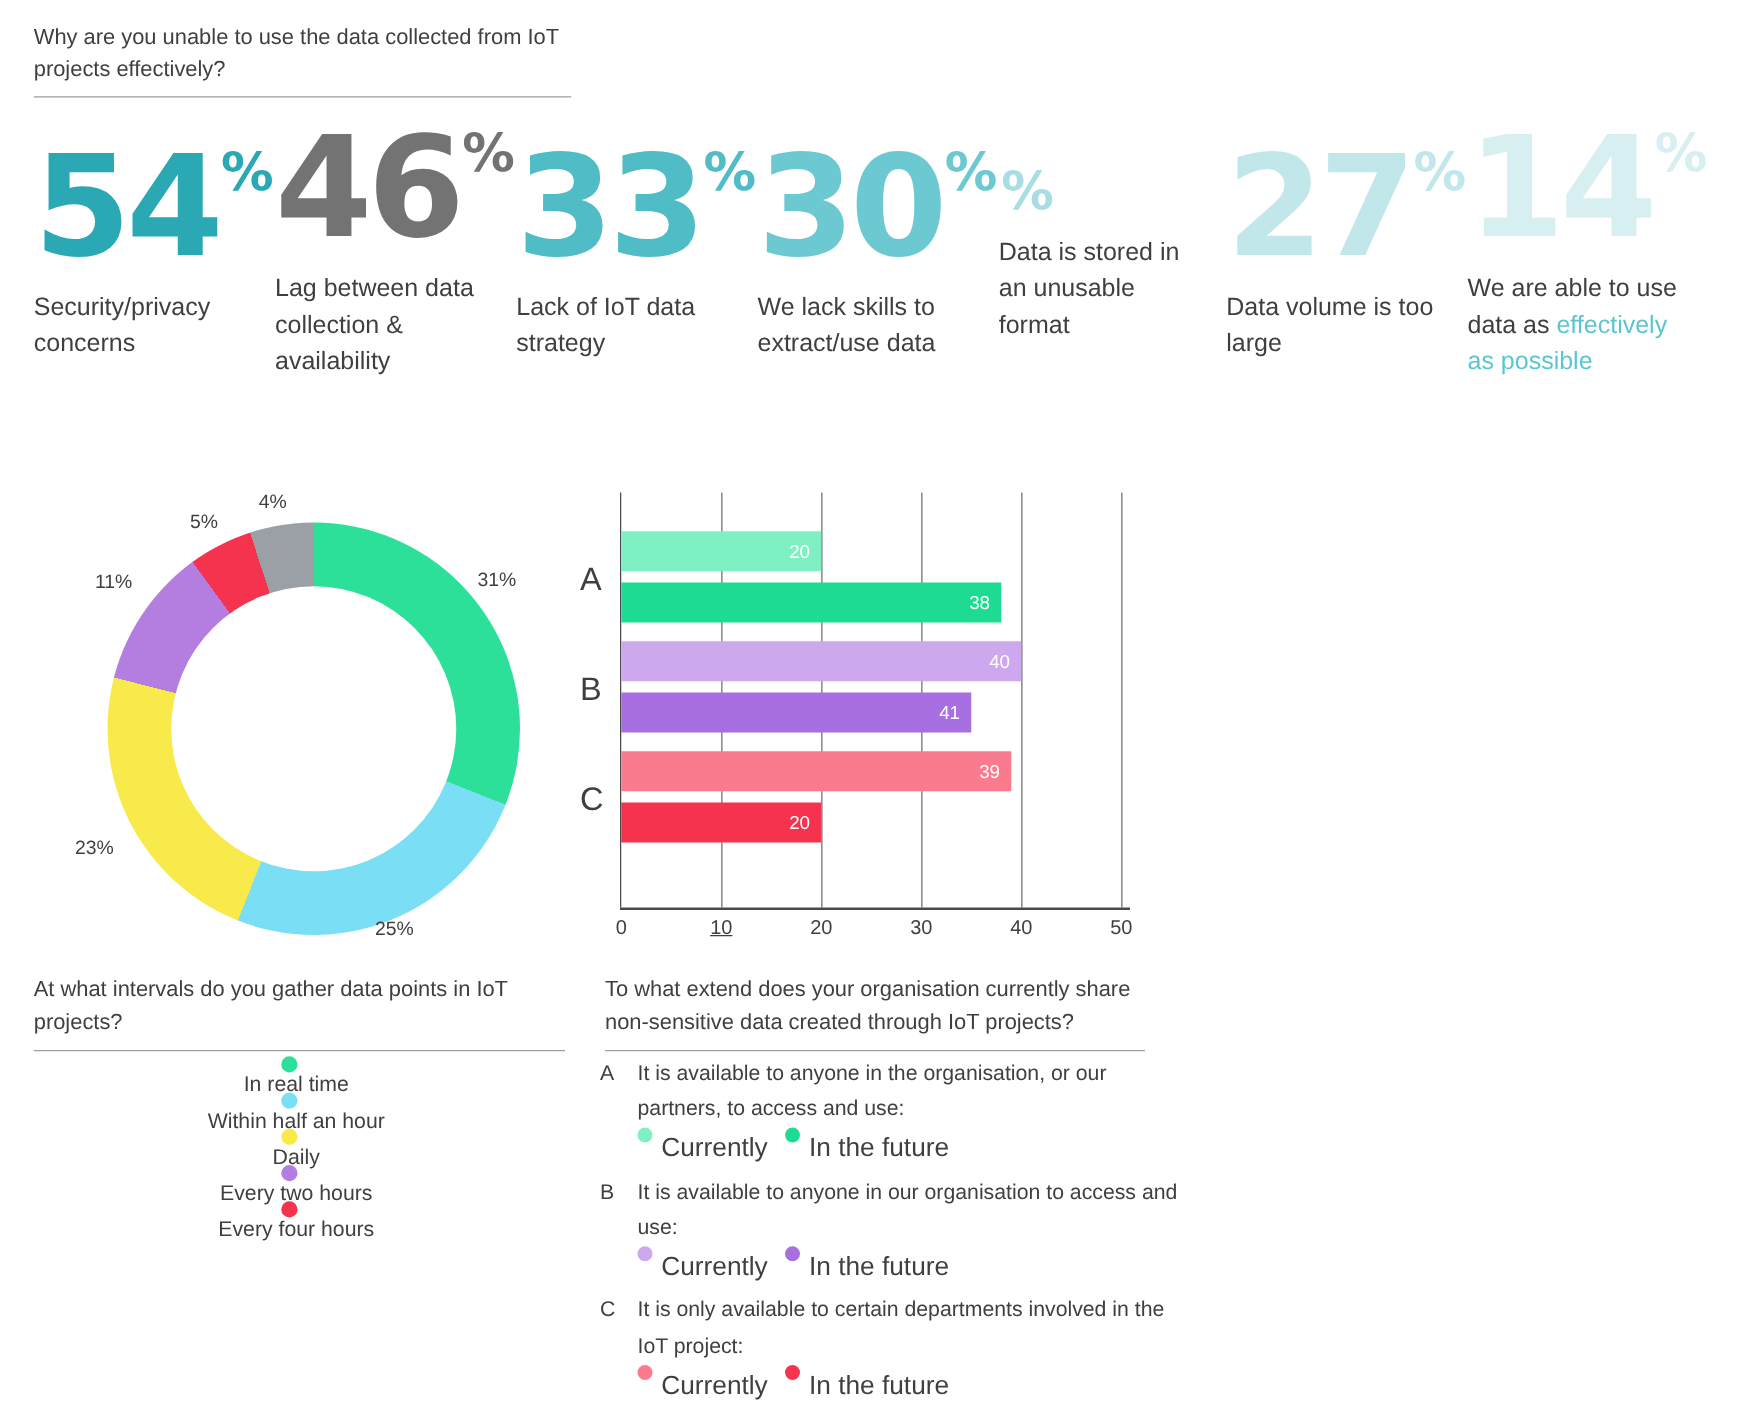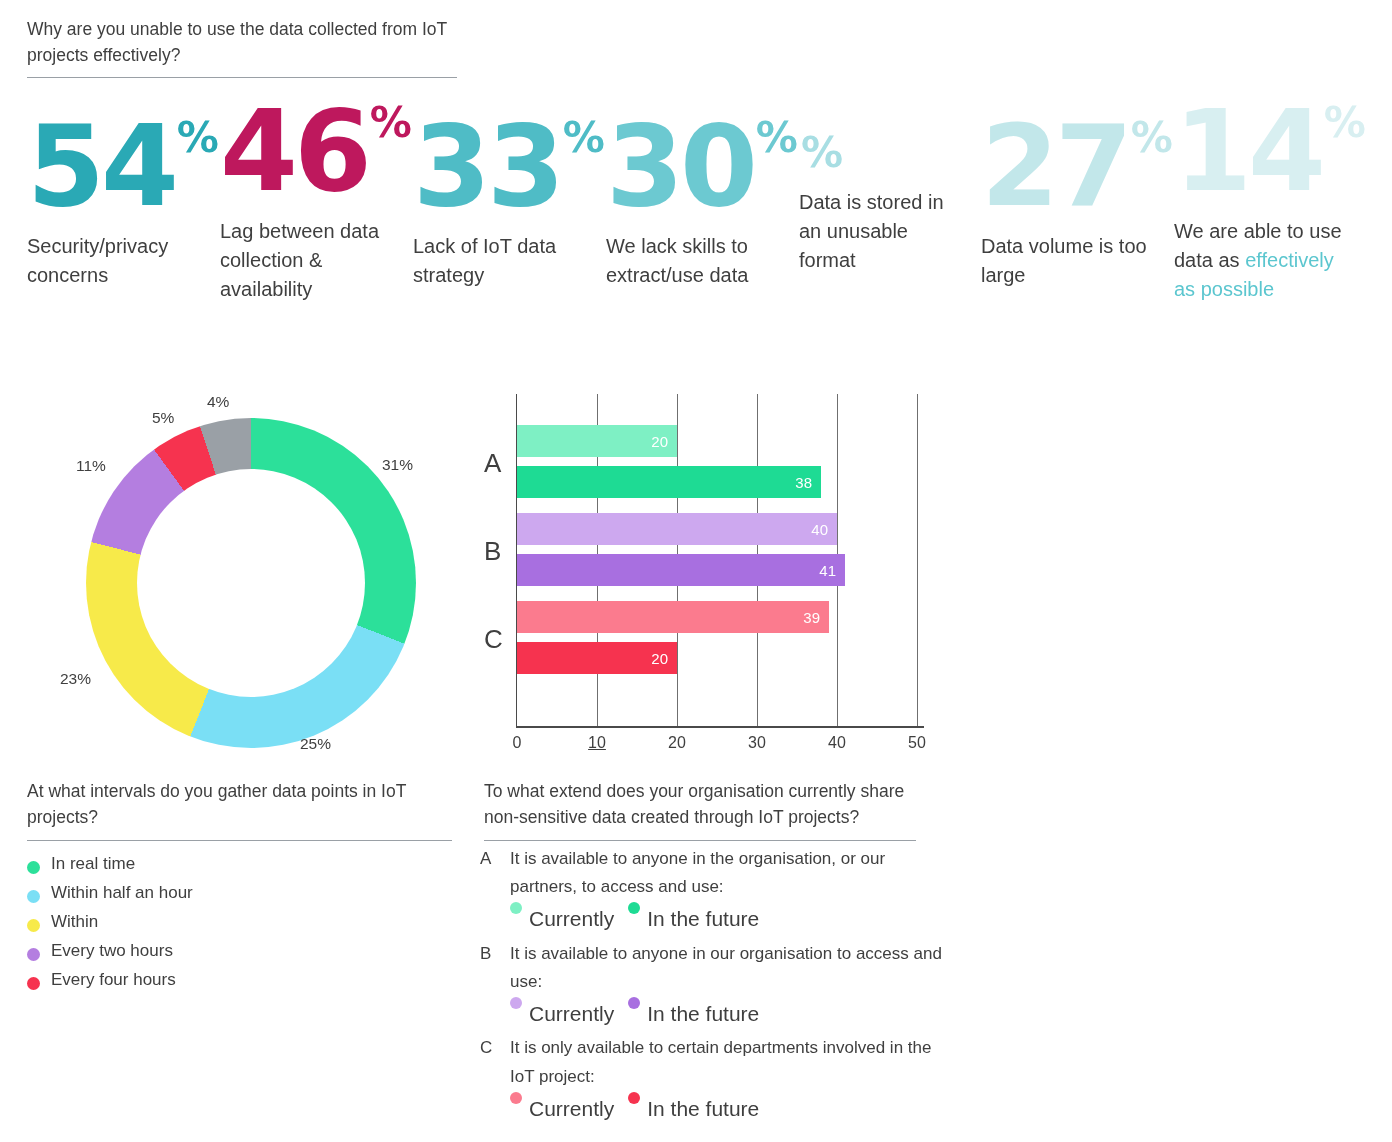--- a/index.html
+++ b/index.html
@@ -99,21 +99,21 @@
   .donut-label {
     position: absolute;
     font-size: 15.5px;
     color: #3f3f3f;
     white-space: nowrap;
   }
 
   
   .bars {
     position: absolute;
-    left: 484px;
+    left: 464px;
     top: 388px;
     width: 440px;
     height: 370px;
   }
   .bars .plot {
     position: absolute;
     left: 32px;
     top: 6px;
     width: 400px;
     height: 332px;
@@ -175,24 +175,25 @@
     padding-bottom: 9px;
   }
   .legend {
     position: absolute;
     left: 27px;
     top: 845px;
     width: 420px;
   }
   .legend-item {
     display: flex;
-    align-items: flex-end;
+    align-items: center;
     height: 29px;
     font-size: 17px;
     color: #3f3f3f;
+    flex-direction: column;
   }
   .dot {
     width: 13px;
     height: 13px;
     border-radius: 50%;
     margin-right: 11px;
     flex: none;
   }
 
   .q-right {
@@ -254,21 +255,21 @@
 
   <div class="stat">
     <div class="num" style="color:#2aa9b5;">
       <span>54</span>
       <span class="pct">%</span>
     </div>
     <div class="label">Security/privacy concerns</div>
   </div>
 
   <div class="stat">
-    <div class="num" style="color:#be185d;">
+    <div class="num" style="color:#737373;">
       <span>46</span>
       <span class="pct">%</span>
     </div>
     <div class="label">Lag between data collection &amp; availability</div>
   </div>
 
   <div class="stat">
     <div class="num" style="color:#4fbcc6;">
       <span>33</span>
       <span class="pct">%</span>
@@ -339,21 +340,21 @@
     <div class="bar" style="left:0; top:31px;  width:160px; background:#7ef0c4;">
         <span>20</span>
       </div>
     <div class="bar" style="left:0; top:72px;  width:304px; background:#1edb94;">
         <span>38</span>
       </div>
 
     <div class="bar" style="left:0; top:119px; width:320px; background:#cda8ef;">
         <span>40</span>
       </div>
-    <div class="bar" style="left:0; top:160px; width:328px; background:#a86fe0;">
+    <div class="bar" style="left:0; top:160px; width:280px; background:#a86fe0;">
         <span>41</span>
       </div>
 
     <div class="bar" style="left:0; top:207px; width:312px; background:#fb7b8e;">
         <span>39</span>
       </div>
     <div class="bar" style="left:0; top:248px; width:160px; background:#f6334f;">
         <span>20</span>
       </div>
   </div>
@@ -378,21 +379,21 @@
   <div class="legend-item">
     <span class="dot" style="background:#2ce09a;"></span>
     <span>In real time</span>
   </div>
   <div class="legend-item">
     <span class="dot" style="background:#7adff5;"></span>
     <span>Within half an hour</span>
   </div>
   <div class="legend-item">
     <span class="dot" style="background:#f7ea4a;"></span>
-    <span>Within</span>
+    <span>Daily</span>
   </div>
   <div class="legend-item">
     <span class="dot" style="background:#b47ee0;"></span>
     <span>Every two hours</span>
   </div>
   <div class="legend-item">
     <span class="dot" style="background:#f6334f;"></span>
     <span>Every four hours</span>
   </div>
 </div>

